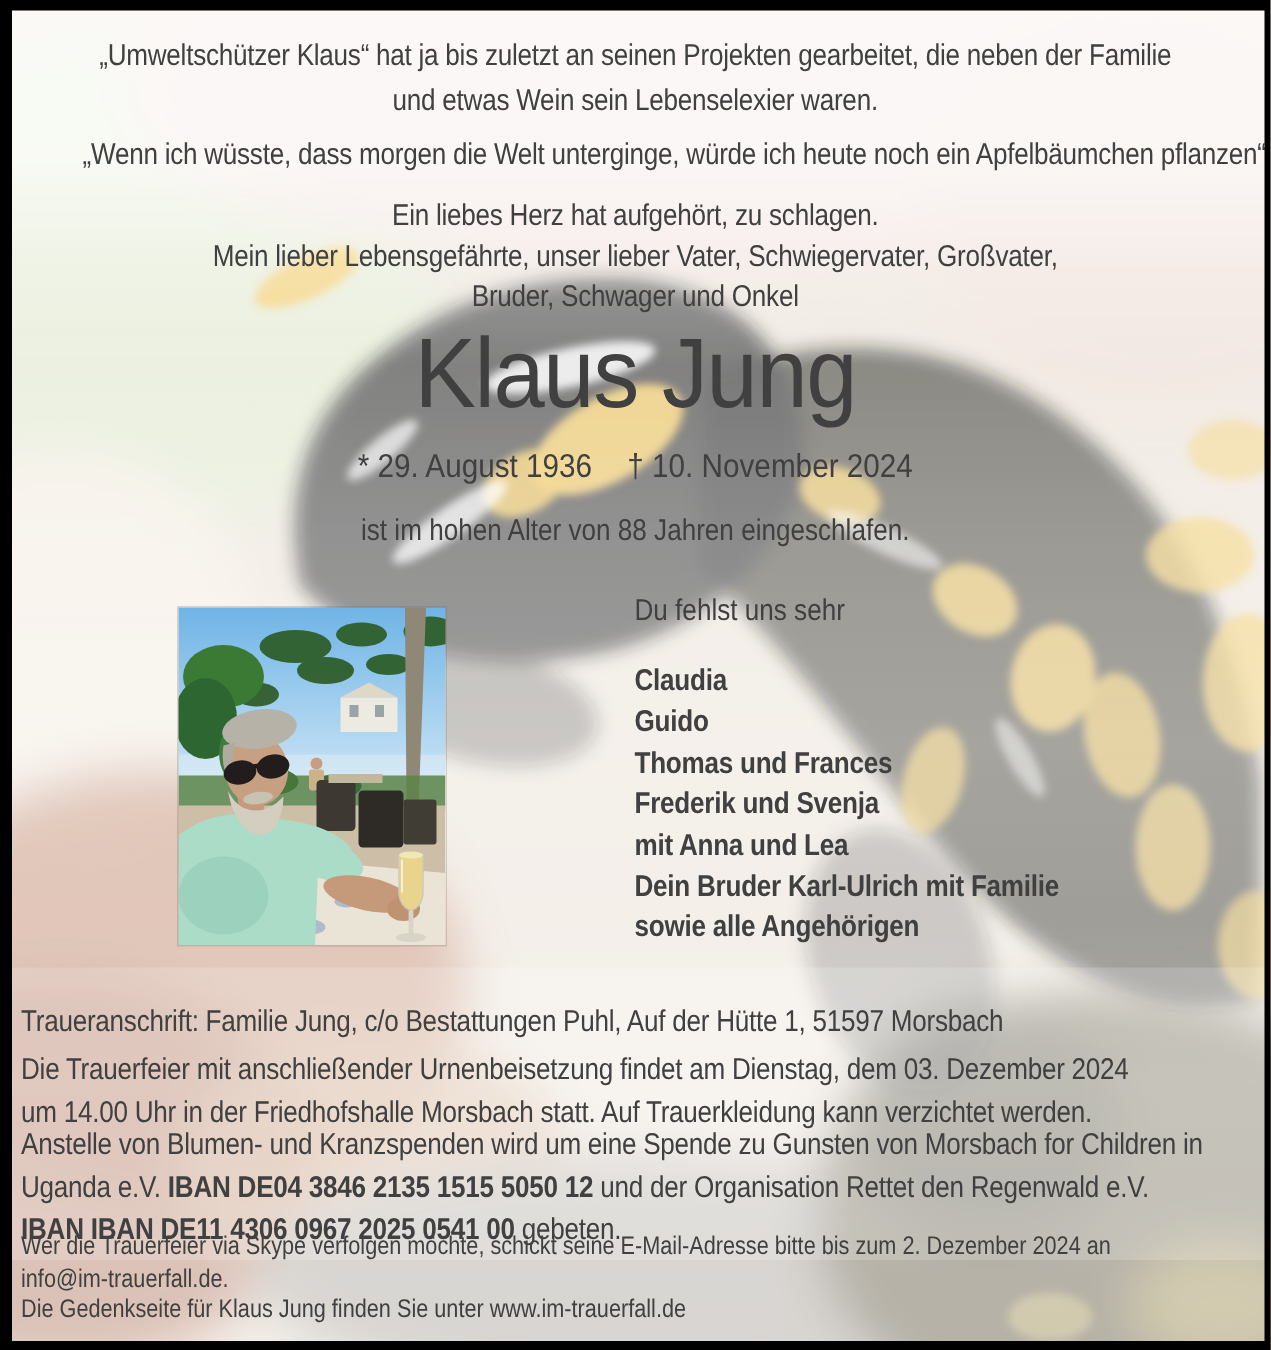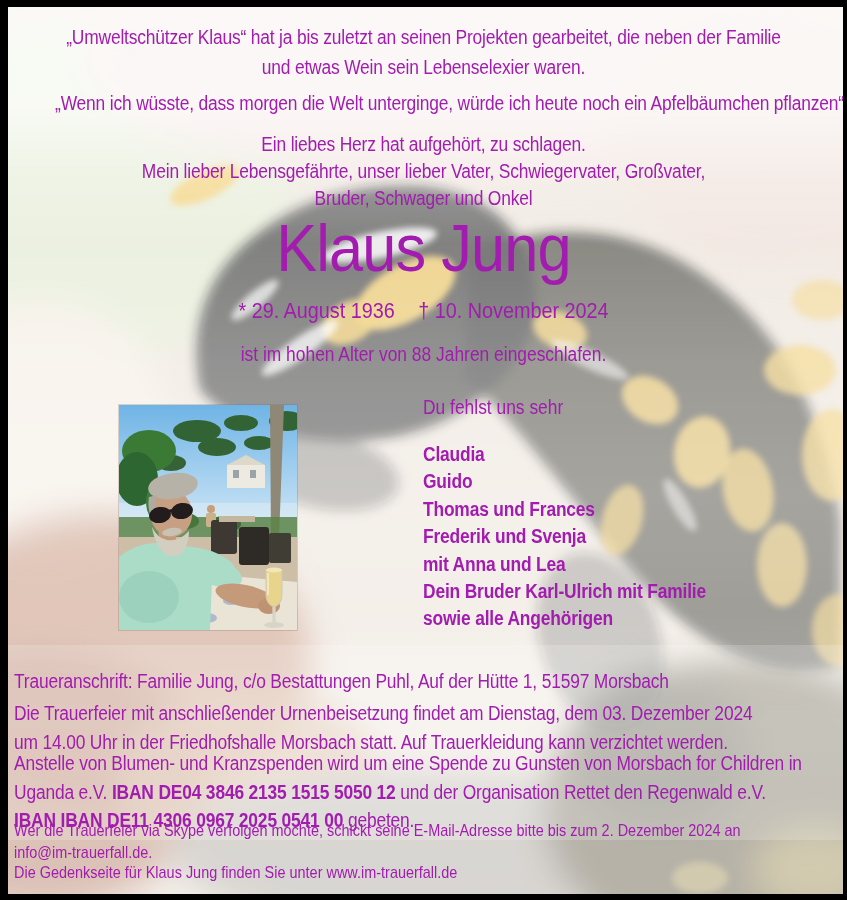--- a/index.html
+++ b/index.html
@@ -1,20 +1,20 @@
 <!DOCTYPE html>
 <html><head>
 <meta charset="utf-8">
 <style>
   html,body{margin:0;padding:0;background:#000;}
   .card{
     position:relative;width:847px;height:900px;overflow:hidden;
     background:#e8ded2;
     font-family:"Liberation Sans","DejaVu Sans",sans-serif;
-    color:#a21caf;
+    color:#404040;
   }
   .bg-svg{position:absolute;inset:0;display:block;}
   .frame{
     position:absolute;inset:0;pointer-events:none;
     border-style:solid;border-color:#000;
     border-width:7px 4px 6px 8px;
     z-index:50;
   }
   .txt{position:absolute;z-index:10;white-space:nowrap;}
   .center{left:0;right:0;text-align:center;}

